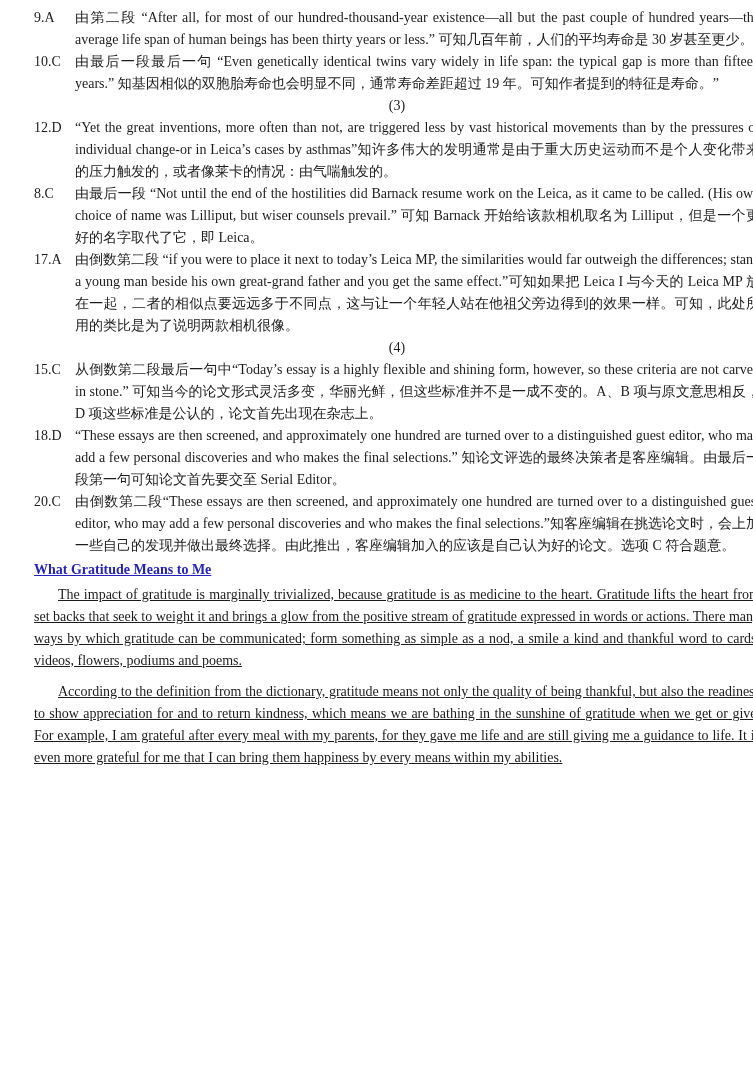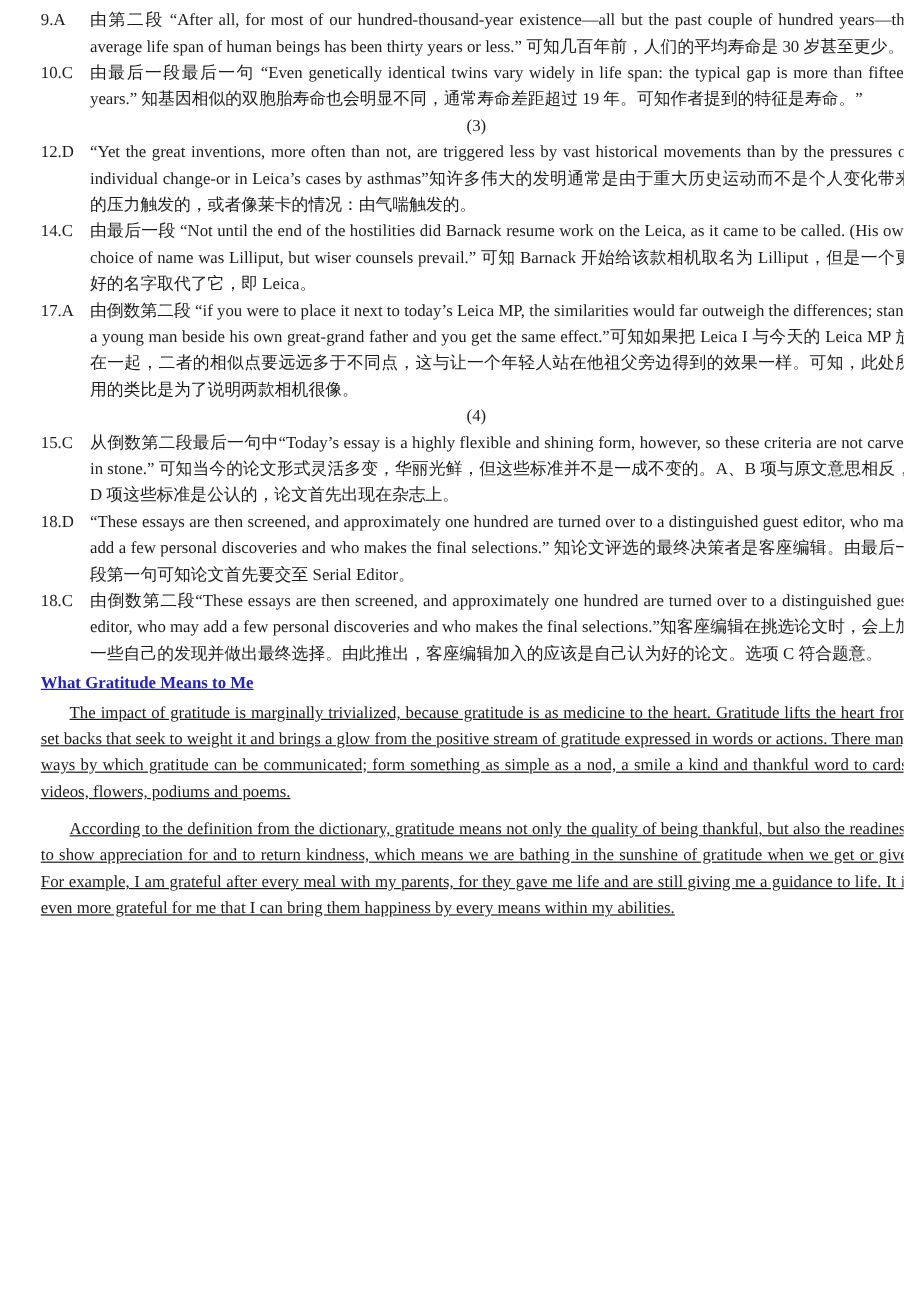--- a/index.html
+++ b/index.html
@@ -75,38 +75,38 @@
       <div class="item">
         <div class="num">10.C</div>
         <div class="body">由最后一段最后一句 “Even genetically identical twins vary widely in life span: the typical gap is more than fifteen years.” 知基因相似的双胞胎寿命也会明显不同，通常寿命差距超过 19 年。可知作者提到的特征是寿命。”</div>
       </div>
       <div class="section-heading">(3)</div>
       <div class="item">
         <div class="num">12.D</div>
         <div class="body">“Yet the great inventions, more often than not, are triggered less by vast historical movements than by the pressures of individual change-or in Leica’s cases by asthmas”知许多伟大的发明通常是由于重大历史运动而不是个人变化带来的压力触发的，或者像莱卡的情况：由气喘触发的。</div>
       </div>
       <div class="item">
-        <div class="num">14.C</div>
+        <div class="num">8.C</div>
         <div class="body">由最后一段 “Not until the end of the hostilities did Barnack resume work on the Leica, as it came to be called. (His own choice of name was Lilliput, but wiser counsels prevail.” 可知 Barnack 开始给该款相机取名为 Lilliput，但是一个更好的名字取代了它，即 Leica。</div>
       </div>
       <div class="item">
         <div class="num">17.A</div>
         <div class="body">由倒数第二段 “if you were to place it next to today’s Leica MP, the similarities would far outweigh the differences; stand a young man beside his own great-grand father and you get the same effect.”可知如果把 Leica I 与今天的 Leica MP 放在一起，二者的相似点要远远多于不同点，这与让一个年轻人站在他祖父旁边得到的效果一样。可知，此处所用的类比是为了说明两款相机很像。</div>
       </div>
       <div class="section-heading">(4)</div>
       <div class="item">
         <div class="num">15.C</div>
         <div class="body">从倒数第二段最后一句中“Today’s essay is a highly flexible and shining form, however, so these criteria are not carved in stone.” 可知当今的论文形式灵活多变，华丽光鲜，但这些标准并不是一成不变的。A、B 项与原文意思相反，D 项这些标准是公认的，论文首先出现在杂志上。</div>
       </div>
       <div class="item">
         <div class="num">18.D</div>
         <div class="body">“These essays are then screened, and approximately one hundred are turned over to a distinguished guest editor, who may add a few personal discoveries and who makes the final selections.” 知论文评选的最终决策者是客座编辑。由最后一段第一句可知论文首先要交至 Serial Editor。</div>
       </div>
       <div class="item">
-        <div class="num">18.C</div>
+        <div class="num">20.C</div>
         <div class="body">由倒数第二段“These essays are then screened, and approximately one hundred are turned over to a distinguished guest editor, who may add a few personal discoveries and who makes the final selections.”知客座编辑在挑选论文时，会上加一些自己的发现并做出最终选择。由此推出，客座编辑加入的应该是自己认为好的论文。选项 C 符合题意。</div>
       </div>
     </div>
 
 
   <div class="essay-title">What Gratitude Means to Me</div>
 
   <div class="essay-body">
     <p class="essay-paragraph">The impact of gratitude is marginally trivialized, because gratitude is as medicine to the heart. Gratitude lifts the heart from set backs that seek to weight it and brings a glow from the positive stream of gratitude expressed in words or actions. There many ways by which gratitude can be communicated; form something as simple as a nod, a smile a kind and thankful word to cards, videos, flowers, podiums and poems.</p>
     <p class="essay-paragraph">According to the definition from the dictionary, gratitude means not only the quality of being thankful, but also the readiness to show appreciation for and to return kindness, which means we are bathing in the sunshine of gratitude when we get or give. For example, I am grateful after every meal with my parents, for they gave me life and are still giving me a guidance to life. It is even more grateful for me that I can bring them happiness by every means within my abilities.</p>

